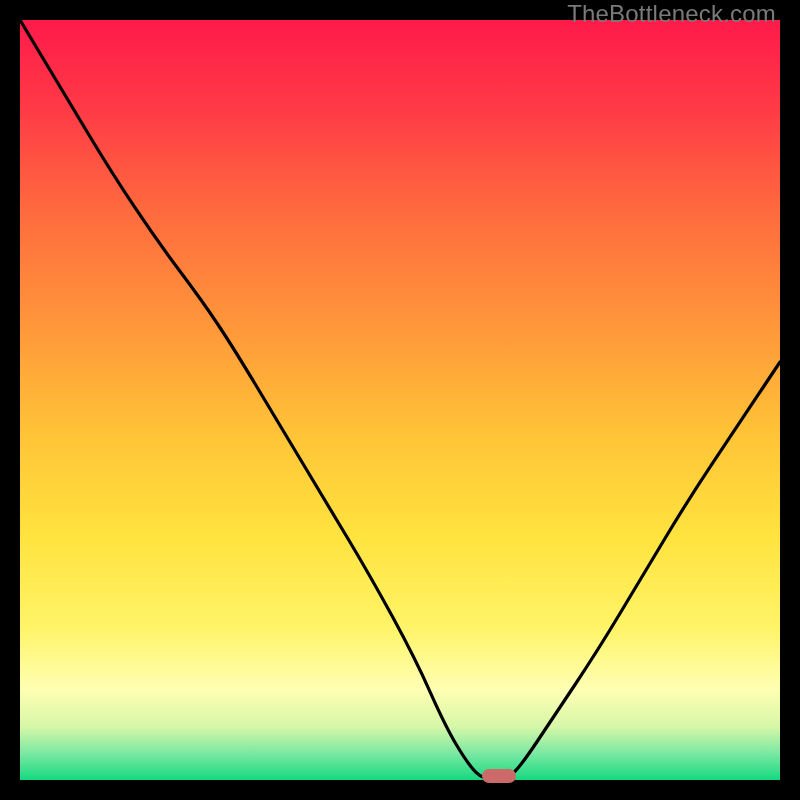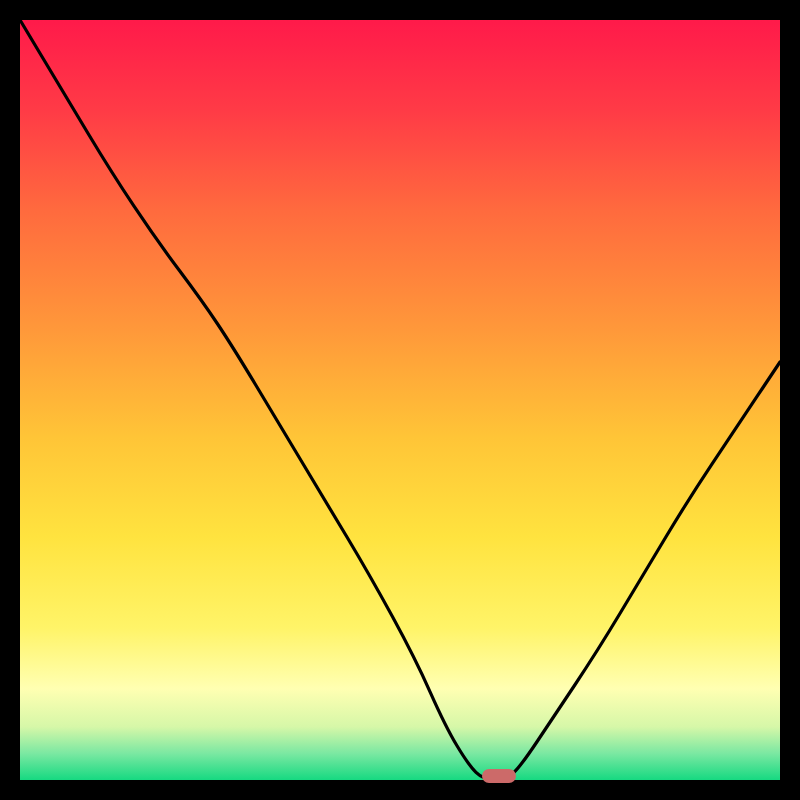--- a/index.html
+++ b/index.html
@@ -77,13 +77,14 @@
       <rect x="0" y="0" width="760" height="760" fill="url(#bg)"></rect>
     </svg>
 
     <svg class="curve" viewBox="0 0 760 760" preserveAspectRatio="none">
       <path id="curve-path" d="M 0.0 0.0 Q 0.0 0.0 22.8 38.0 Q 45.6 76.0 68.4 114.0 Q 91.2 152.0 114.0 186.2 Q 136.8 220.4 159.6 250.8 Q 182.4 281.2 197.6 304.0 Q 212.8 326.8 235.6 364.8 Q 258.4 402.8 281.2 440.8 Q 304.0 478.8 326.8 516.8 Q 349.6 554.8 372.4 596.6 Q 395.2 638.4 410.4 672.6 Q 425.6 706.8 437.0 725.8 Q 448.4 744.8 456.0 752.4 Q 463.6 760.0 475.0 760.0 Q 486.4 760.0 494.0 752.4 Q 501.6 744.8 516.8 722.0 Q 532.0 699.2 554.8 665.0 Q 577.6 630.8 600.4 592.8 Q 623.2 554.8 646.0 516.8 Q 668.8 478.8 691.6 444.6 Q 714.4 410.4 737.2 376.2 T 760.0 342.0" fill="none" stroke="#000000" stroke-width="3.2" stroke-linejoin="round" stroke-linecap="round"></path>
     </svg>
 
     <div class="marker" id="marker" style="left: 478.8px; top: 756.2px; background: rgb(204, 106, 105);"></div>
   </div>
 
+  <div class="attribution">TheBottleneck.com</div>
 </div>
 
 </body></html>

